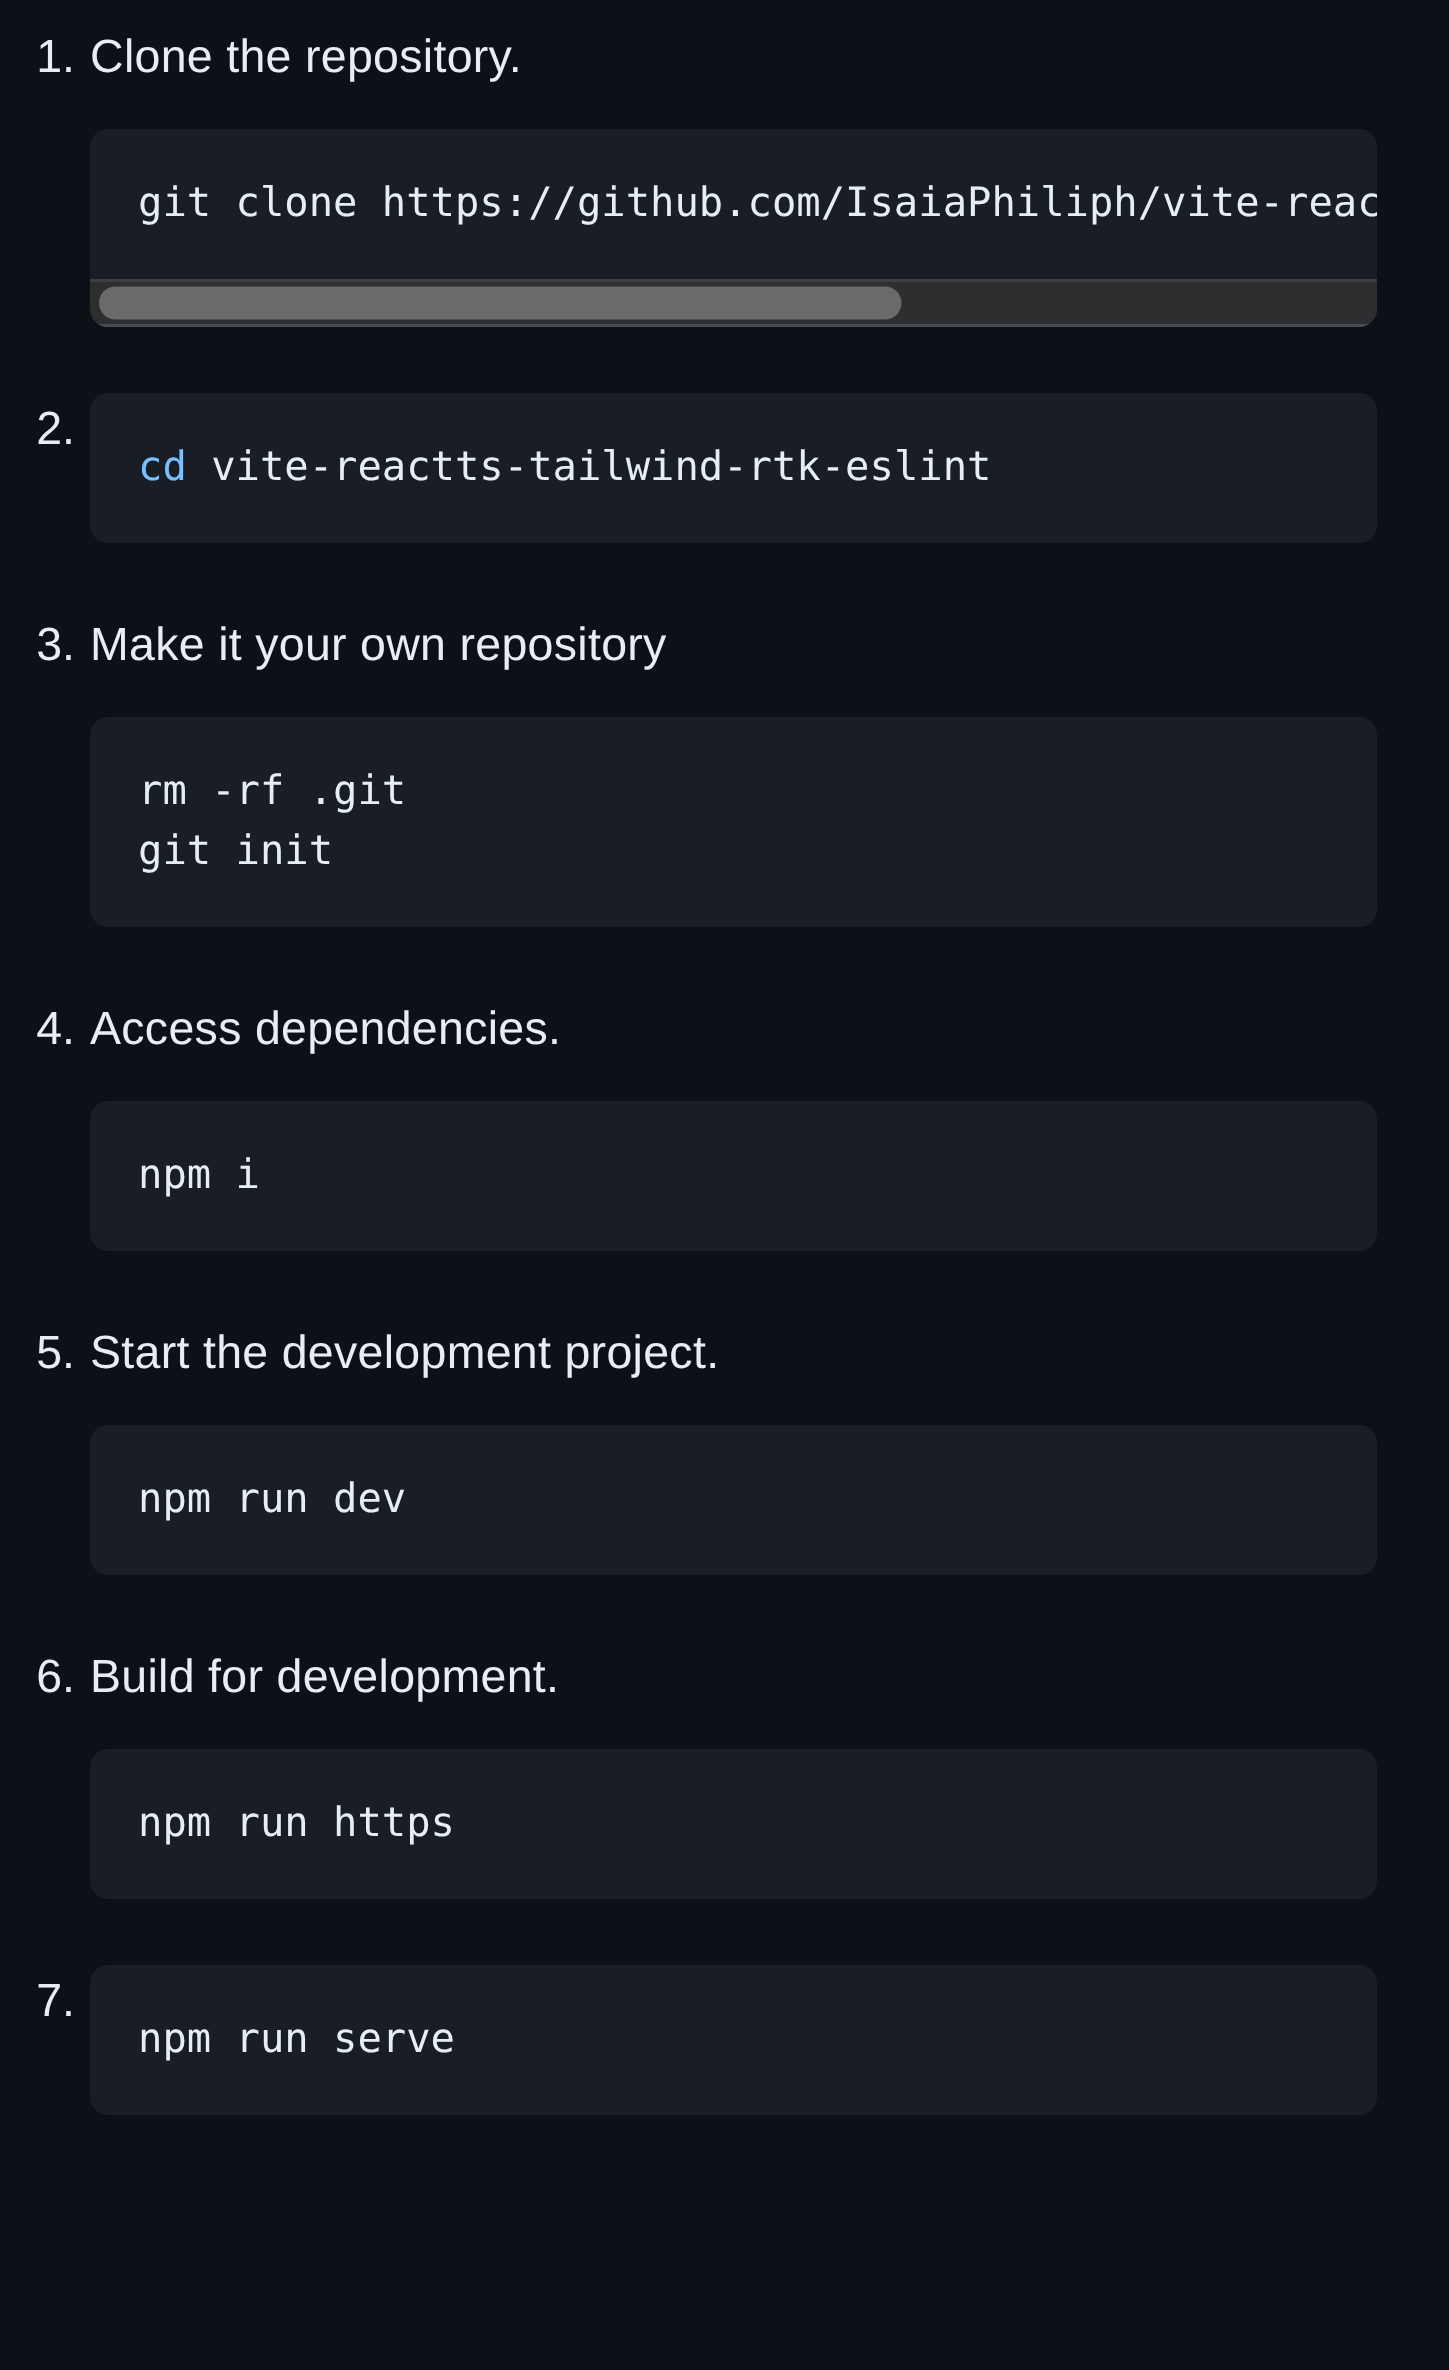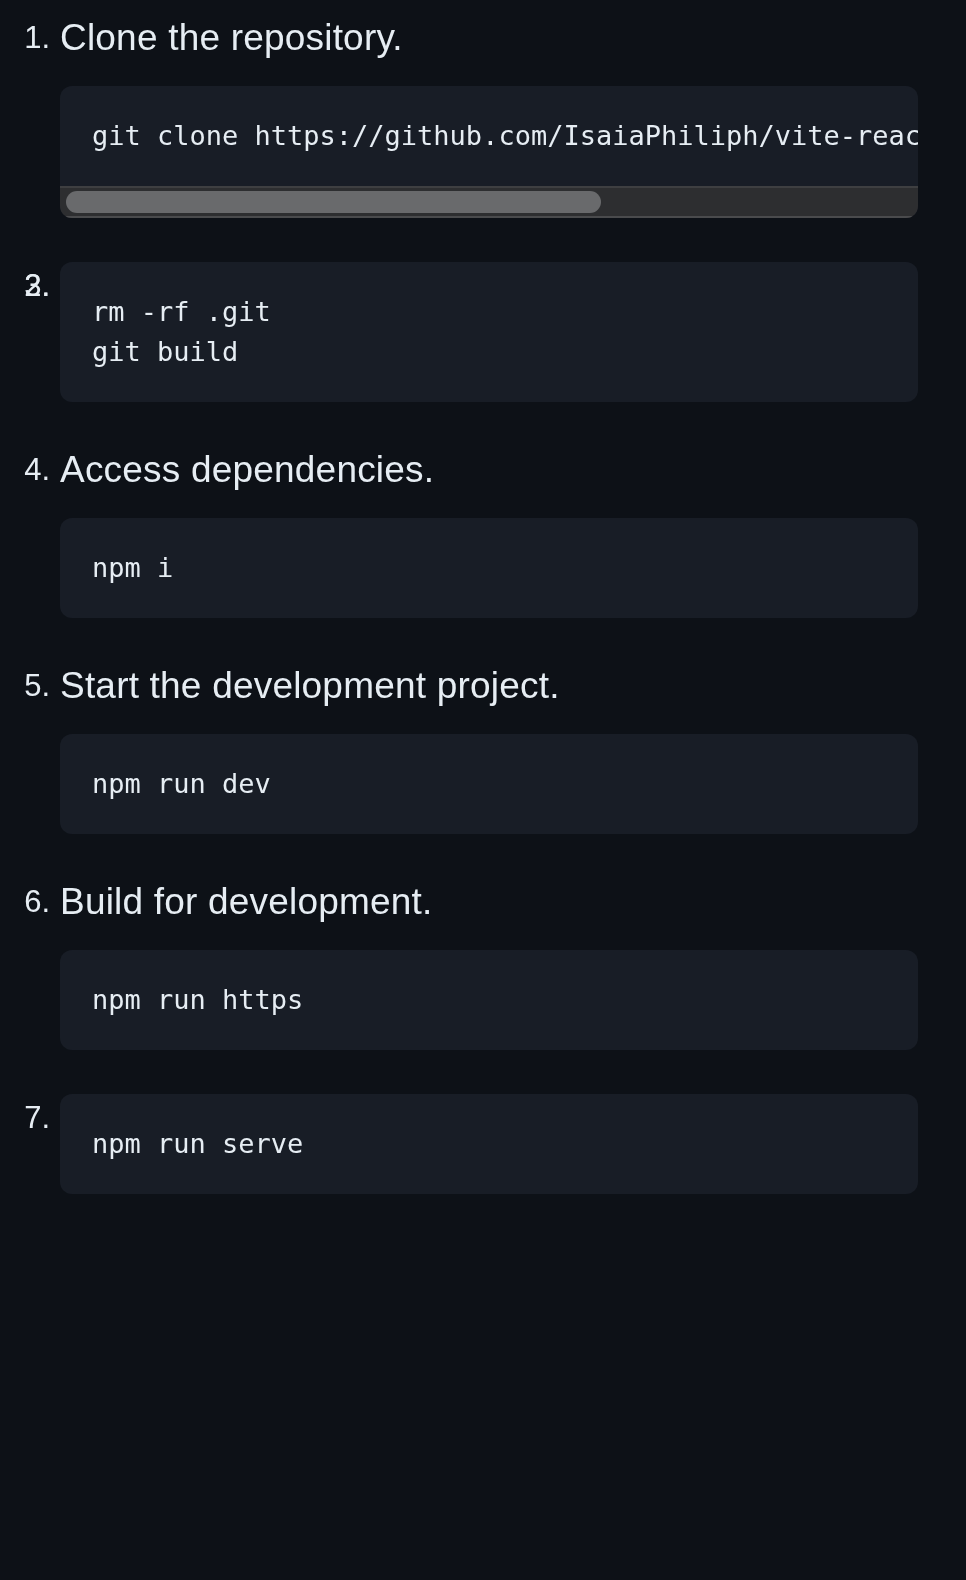--- a/index.html
+++ b/index.html
@@ -19,21 +19,21 @@
     margin: 0;
     padding: 0;
     list-style: none;
   }
   .step {
     position: relative;
     padding-left: 60px;
   }
   .step-heading {
     color: #e6edf3;
-    font-size: 37px;
+    font-size: 31px;
     line-height: 48px;
     font-weight: 400;
     letter-spacing: 0.2px;
   }
   .step-number {
     position: absolute;
     left: 0;
     top: 0;
     width: 50px;
     text-align: right;
@@ -84,24 +84,26 @@
 <body>
 
 <ol class="steps-list">
     <li class="step scrollable">
     <span class="step-number">1.</span>
     <div class="step-heading">Clone the repository.</div>
     <pre class="code-block"><div class="code-inner"><div class="code-line"><span>git clone https://github.com/IsaiaPhiliph/vite-reac</span></div></div><div class="hscrollbar"><div class="hscroll-thumb"></div></div></pre>
   </li>
     <li class="step">
     <span class="step-number">2.</span>
+    <pre class="code-block"><div class="code-inner"><div class="code-line"><span style="color: rgb(121, 192, 255);">cd</span><span> vite-reactts-tailwind-rtk-eslint</span></div></div></pre>
   </li>
     <li class="step">
     <span class="step-number">3.</span>
-    <pre class="code-block"><div class="code-inner"><div class="code-line"><span>rm -rf .git</span></div><div class="code-line"><span>git build</span></div></div></pre>
+    <div class="step-heading">Make it your own repository</div>
+    <pre class="code-block"><div class="code-inner"><div class="code-line"><span>rm -rf .git</span></div><div class="code-line"><span>git init</span></div></div></pre>
   </li>
     <li class="step">
     <span class="step-number">4.</span>
     <div class="step-heading">Access dependencies.</div>
     <pre class="code-block"><div class="code-inner"><div class="code-line"><span>npm i</span></div></div></pre>
   </li>
     <li class="step">
     <span class="step-number">5.</span>
     <div class="step-heading">Start the development project.</div>
     <pre class="code-block"><div class="code-inner"><div class="code-line"><span>npm run dev</span></div></div></pre>

